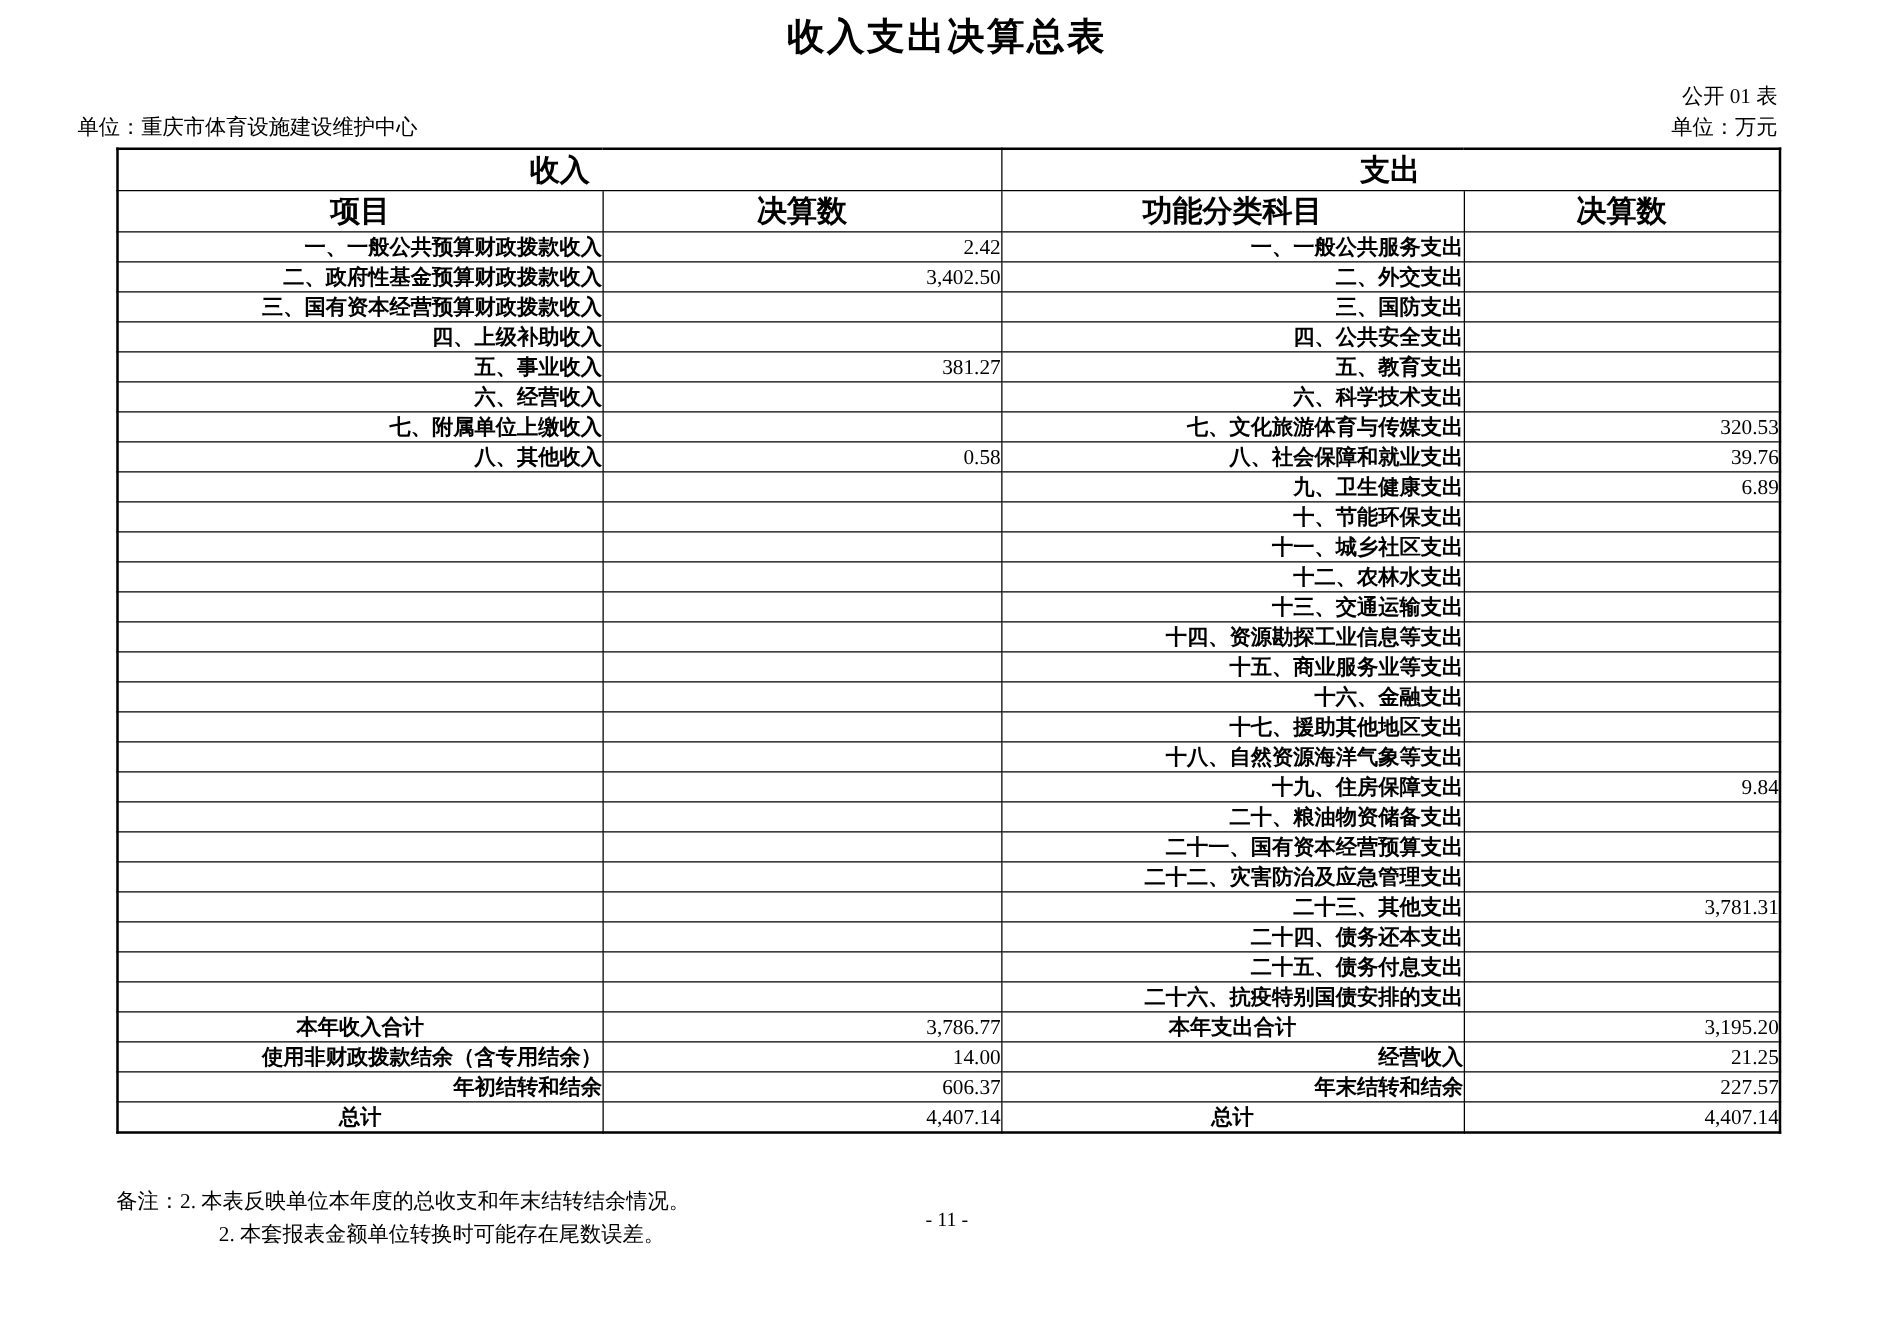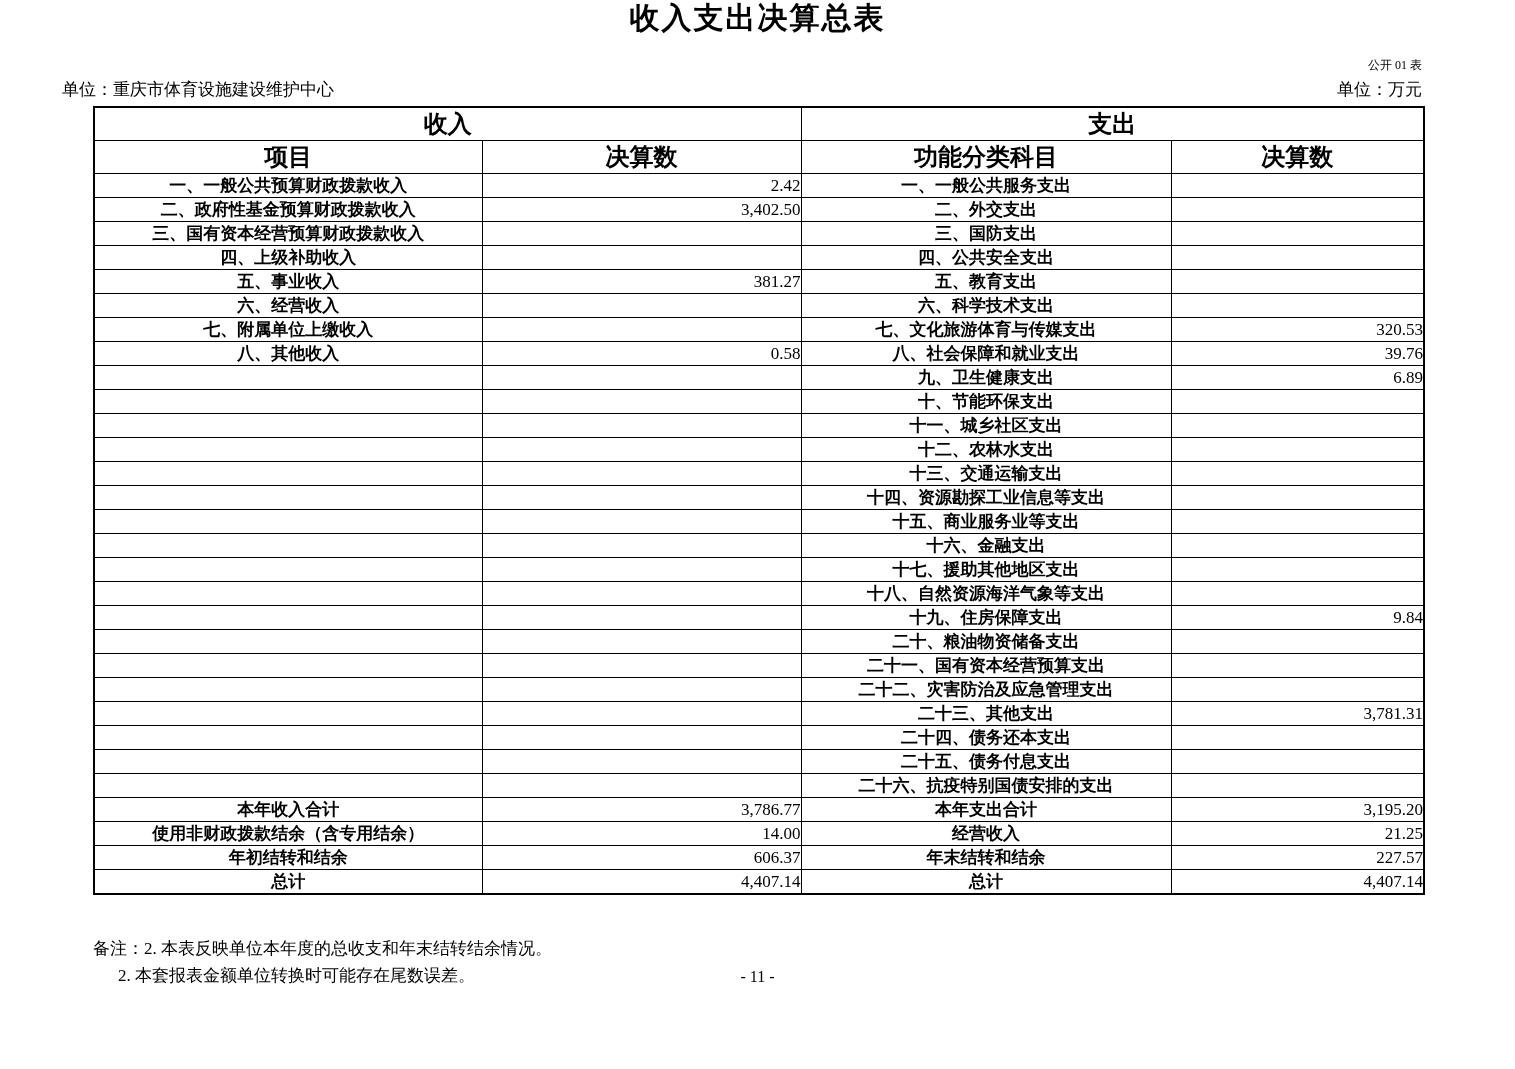--- a/index.html
+++ b/index.html
@@ -10,31 +10,31 @@
     font-family: "Liberation Serif", "DejaVu Serif", serif;
   }
   .page {
     position: relative;
     width: 1515px;
     height: 1069px;
     background: #ffffff;
     overflow: hidden;
   }
   .title {
-    margin: 0;
+    margin: 12px;
     text-align: center;
     font-size: 30px;
     font-weight: bold;
     line-height: 36px;
     letter-spacing: 2px;
   }
   .form-code {
     margin: 20px 93px 0 93px;
     text-align: right;
-    font-size: 12px;
+    font-size: 17px;
     line-height: 18px;
   }
   .meta-row {
     margin: 6px 93px 0 62px;
     display: flex;
     justify-content: space-between;
     font-size: 17px;
     line-height: 19px;
   }
   table.budget {
@@ -55,39 +55,39 @@
     font-size: 24px;
     font-weight: bold;
     text-align: center;
   }
   table.budget tbody td {
     height: 22px;
     font-size: 17px;
   }
   td.lbl {
     font-weight: bold;
-    text-align: center;
+    text-align: right;
     padding: 0 4px;
   }
   td.lbl.center {
     text-align: center;
   }
   td.num {
     font-weight: normal;
     text-align: right;
     padding-right: 7px;
     font-size: 16px;
   }
   .notes {
     margin: 40px 93px 0 93px;
     font-size: 17px;
     line-height: 27px;
   }
   .note-line2 {
-    margin-left: 25px;
+    margin-left: 82px;
   }
   .footer {
     position: absolute;
     top: 968px;
     left: 0;
     right: 0;
     text-align: center;
     font-size: 16px;
   }
 </style>

